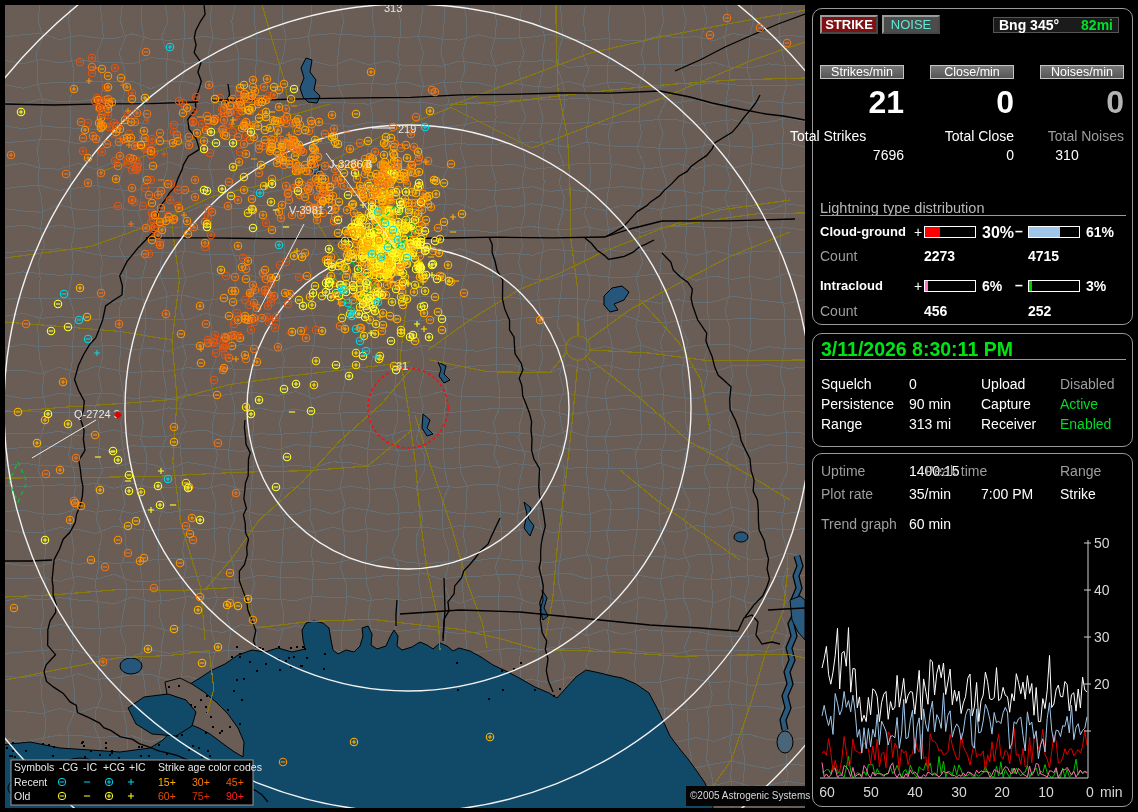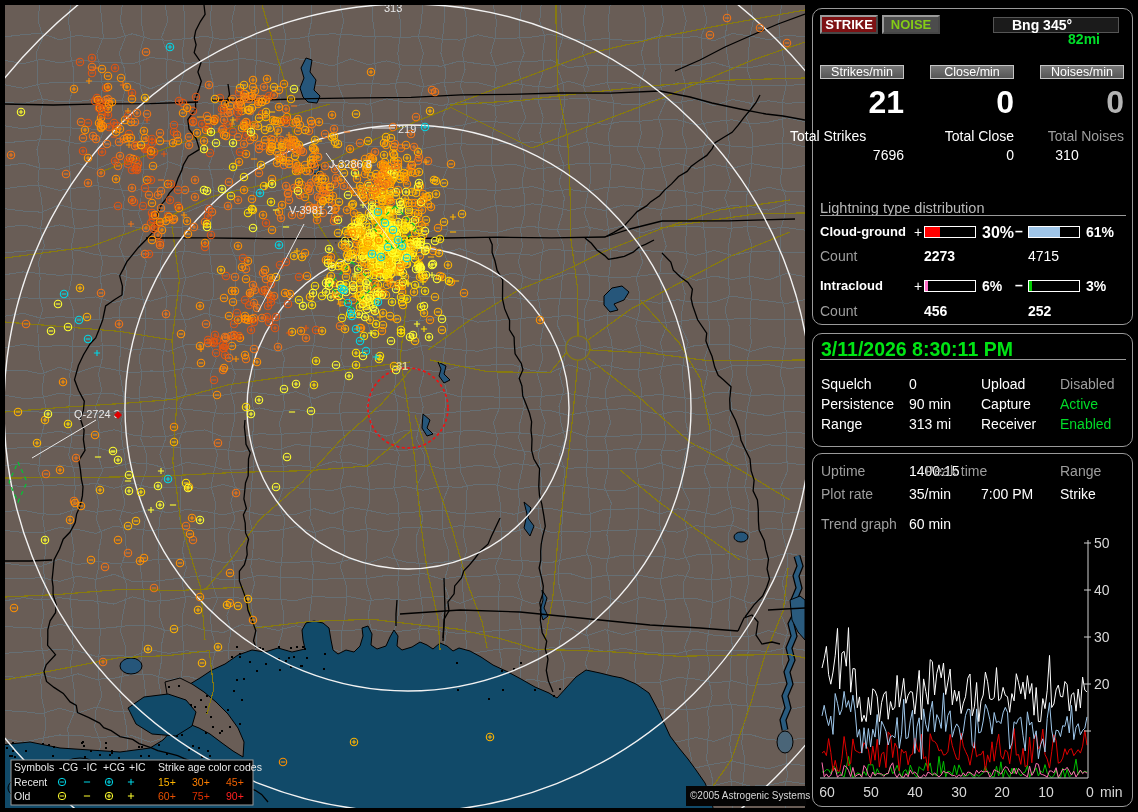--- a/index.html
+++ b/index.html
@@ -2025,22 +2025,22 @@
       <text x="226" y="800" fill="#ff2020">90+</text>
 </g>
     <rect x="686" y="786" width="120" height="20" fill="#050505"></rect>
     <text x="690" y="799" fill="#d8d8d8" font-size="10">©2005 Astrogenic Systems</text>
   </svg>
 <div class="box" style="top:8px;height:317px"></div>
 <div class="box" style="top:333px;height:114px"></div>
 <div class="box" style="top:453px;height:354px"></div>
 
 <div class="abs" style="left:820px;top:15px;width:58px;height:19px;background:#7d1113;border:2px outset #9a9a9a;color:#fff;font-weight:bold;font-size:13px;text-align:center;line-height:15px">STRIKE</div>
-<div class="abs" style="left:882px;top:15px;width:58px;height:19px;background:#4c4c4c;border:2px outset #9a9a9a;color:#84cc16;font-weight:bold;font-size:13px;text-align:center;line-height:15px">NOISE</div>
-<div class="abs" style="left:993px;top:17px;width:126px;height:16px;background:#1b1b1b;border:1px solid #555;color:#fff;font-weight:bold;font-size:14px;line-height:14px;padding:0 18px">Bng 345°<span style="float:right;color:#00e02a">82mi</span></div>
+<div class="abs" style="left:882px;top:15px;width:58px;height:19px;background:#4c4c4c;border:2px outset #9a9a9a;color:#5eead4;font-weight:normal;font-size:13px;text-align:center;line-height:15px">NOISE</div>
+<div class="abs" style="left:993px;top:17px;width:126px;height:16px;background:#1b1b1b;border:1px solid #555;color:#fff;font-weight:bold;font-size:14px;line-height:14px;padding:0 5px">Bng 345°<span style="float:right;color:#00e02a">82mi</span></div>
 
 <div class="abs" style="left:820px;top:65px;width:84px;height:14px;background:linear-gradient(#777,#565656);border:1px solid #c4c4c4;color:#fff;font-size:12.5px;text-align:center;line-height:13px">Strikes/min</div>
 <div class="abs" style="left:930px;top:65px;width:84px;height:14px;background:linear-gradient(#777,#565656);border:1px solid #c4c4c4;color:#fff;font-size:12.5px;text-align:center;line-height:13px">Close/min</div>
 <div class="abs" style="left:1040px;top:65px;width:84px;height:14px;background:linear-gradient(#777,#565656);border:1px solid #c4c4c4;color:#fff;font-size:12.5px;text-align:center;line-height:13px">Noises/min</div>
 
 <div class="abs wht" style="left:820px;top:84px;width:84px;font-size:32px;font-weight:bold;text-align:right">21</div>
 <div class="abs wht" style="left:930px;top:84px;width:84px;font-size:32px;font-weight:bold;text-align:right">0</div>
 <div class="abs" style="left:1040px;top:84px;width:84px;font-size:32px;font-weight:bold;text-align:right;color:#b4b4b4">0</div>
 
 <div class="abs wht" style="left:790px;top:128px;width:114px;font-size:14px;">Total Strikes</div>
@@ -2058,21 +2058,21 @@
     <div style="width:30%;height:100%;background:#f00"></div>
   </div>
 <div class="abs wht" style="left:982px;top:224px;font-size:16px;font-weight:bold">30%</div>
 <div class="abs wht" style="left:1015px;top:223px;font-size:14px;font-weight:bold">–</div>
 <div class="abs" style="left:1028px;top:226px;width:52px;height:12px;border:1px solid #fff;background:#000">
     <div style="width:61%;height:100%;background:#9fc5e8"></div>
   </div>
 <div class="abs wht" style="left:1086px;top:224px;font-size:14px;font-weight:bold">61%</div>
 <div class="abs gry" style="left:820px;top:248px;font-size:14px">Count</div>
 <div class="abs wht" style="left:924px;top:248px;font-size:14px;font-weight:bold">2273</div>
-<div class="abs wht" style="left:1028px;top:248px;font-size:14px;font-weight:normal">4715</div>
+<div class="abs wht" style="left:1028px;top:248px;font-size:14px;font-weight:bold">4715</div>
 <div class="abs wht" style="left:820px;top:278px;font-size:13px;font-weight:bold">Intracloud</div>
 <div class="abs wht" style="left:914px;top:278px;font-size:14px">+</div>
 <div class="abs" style="left:924px;top:280px;width:52px;height:12px;border:1px solid #fff;background:#000">
     <div style="width:6%;height:100%;background:#ff70c8"></div>
   </div>
 <div class="abs wht" style="left:982px;top:278px;font-size:14px;font-weight:bold">6%</div>
 <div class="abs wht" style="left:1015px;top:277px;font-size:14px;font-weight:bold">–</div>
 <div class="abs" style="left:1028px;top:280px;width:52px;height:12px;border:1px solid #fff;background:#000">
     <div style="width:5%;height:100%;background:#00cc00"></div>
   </div>

